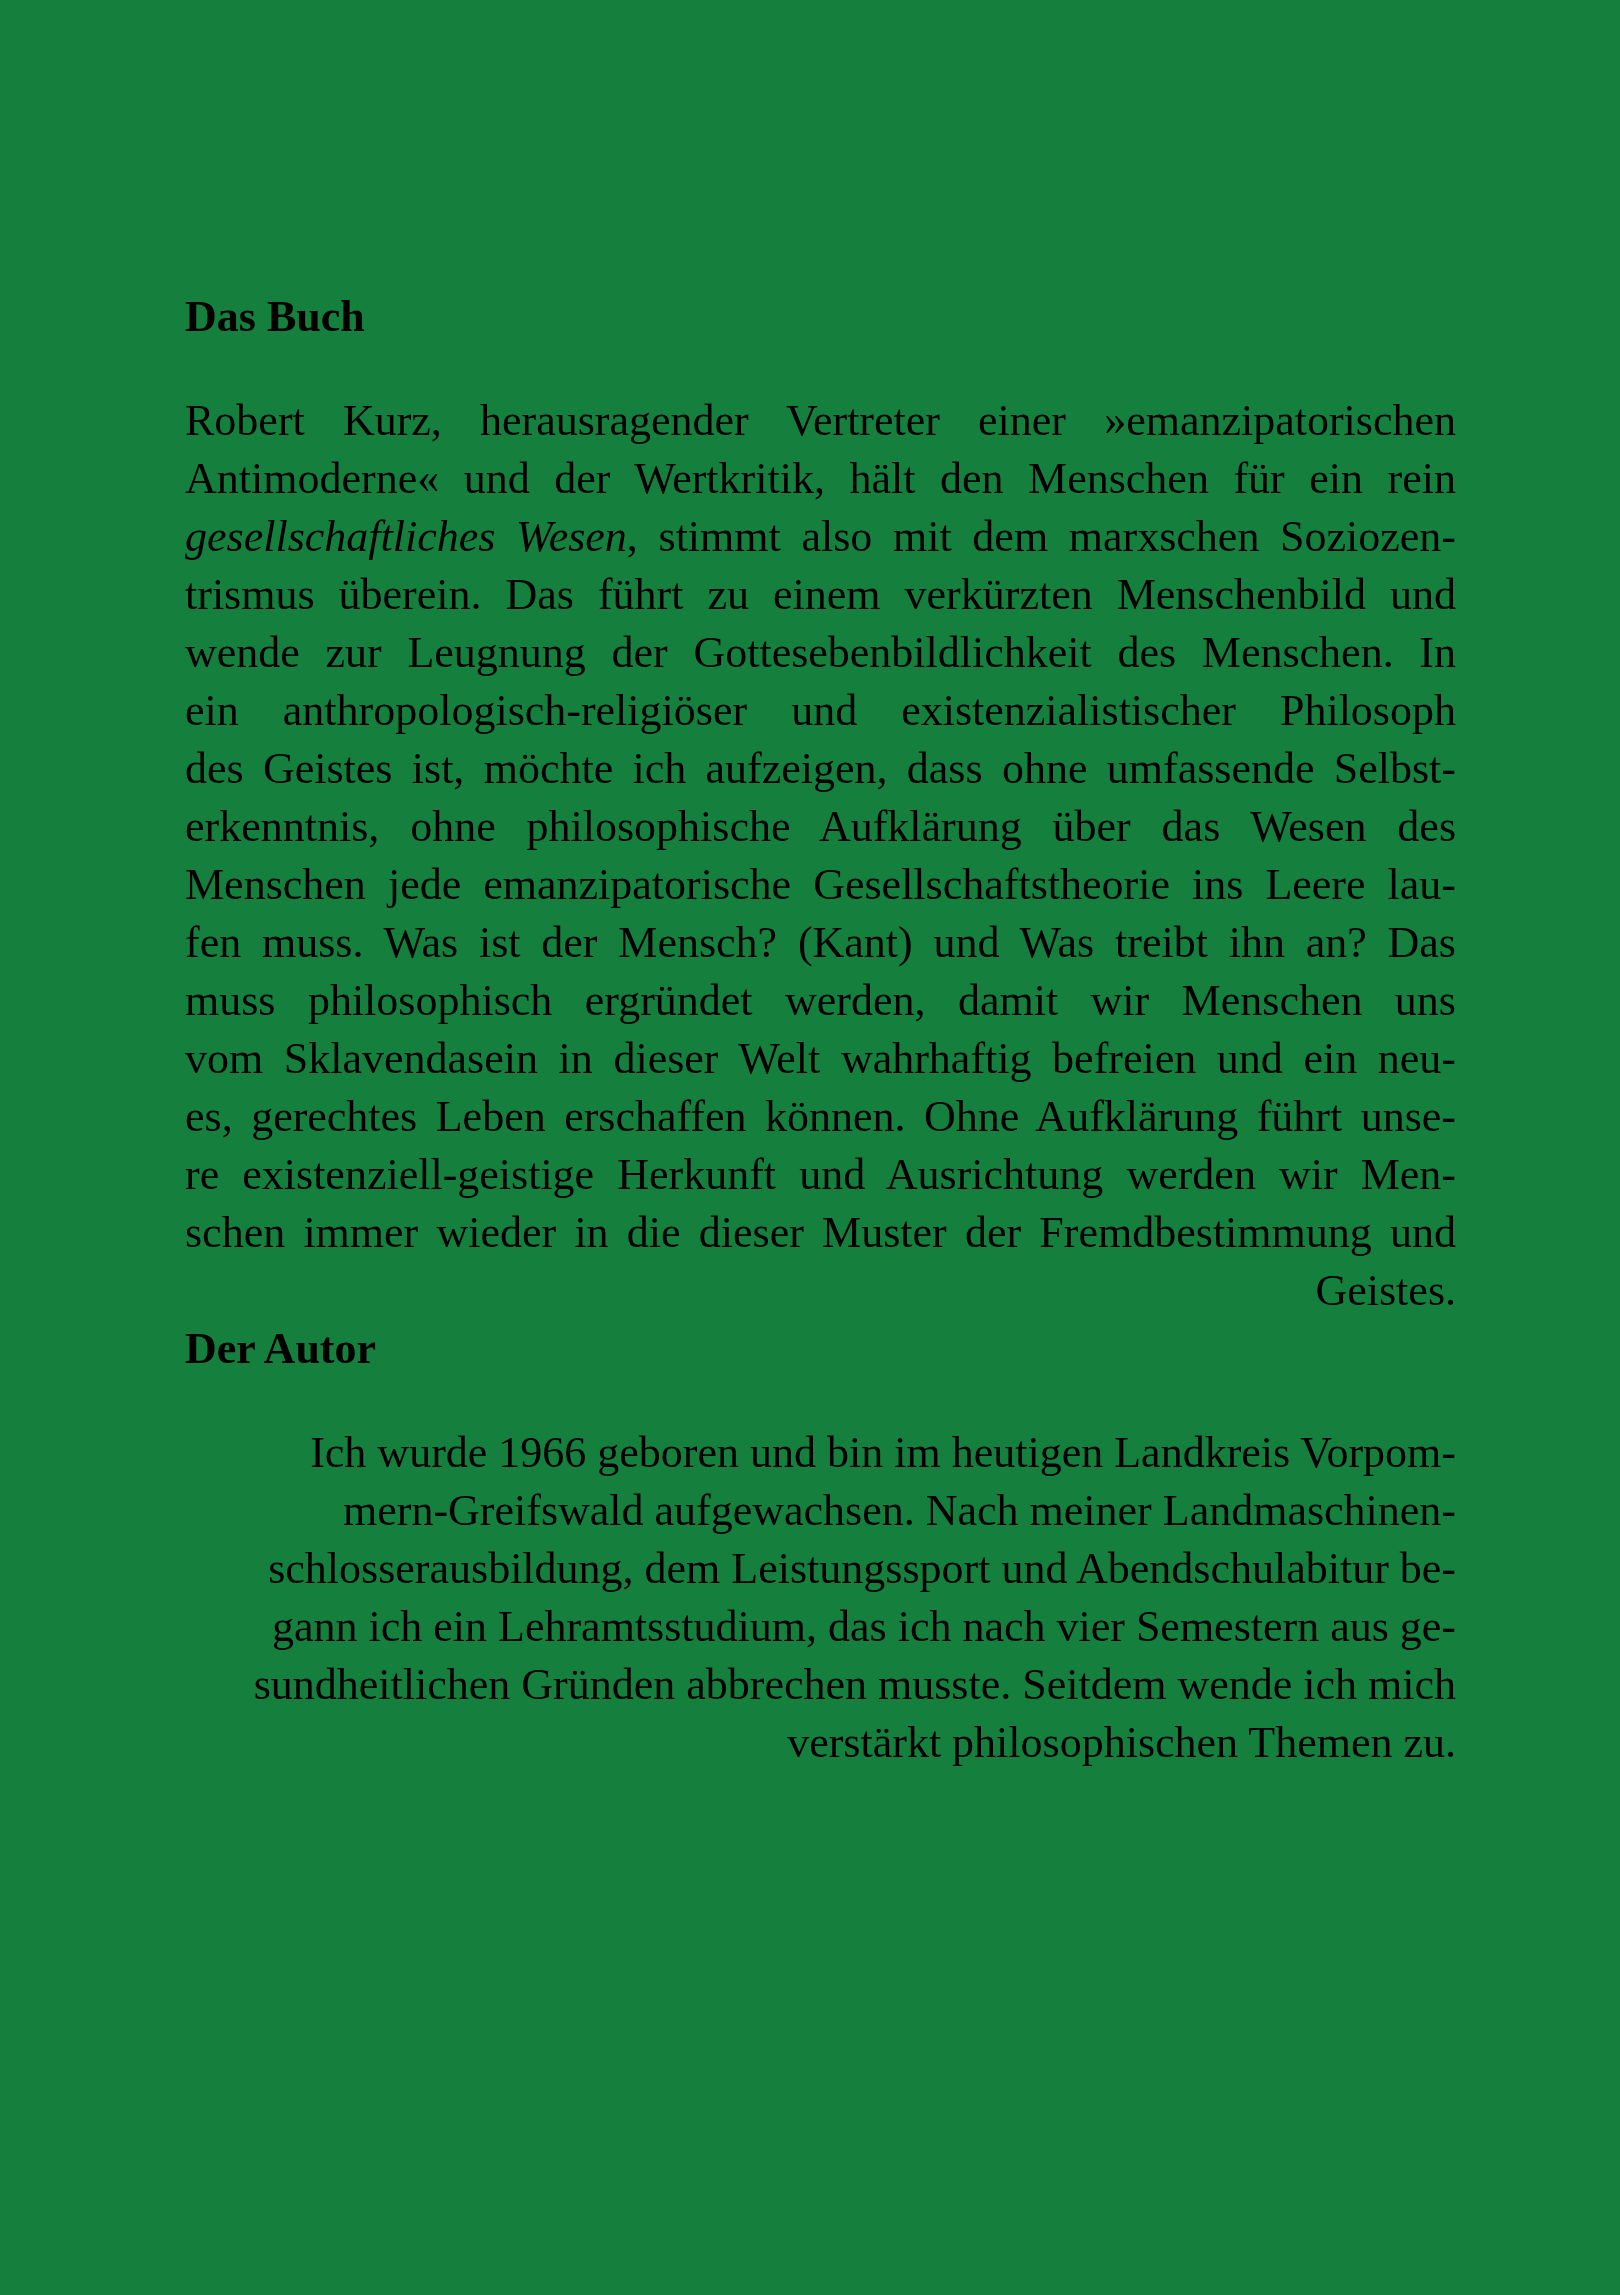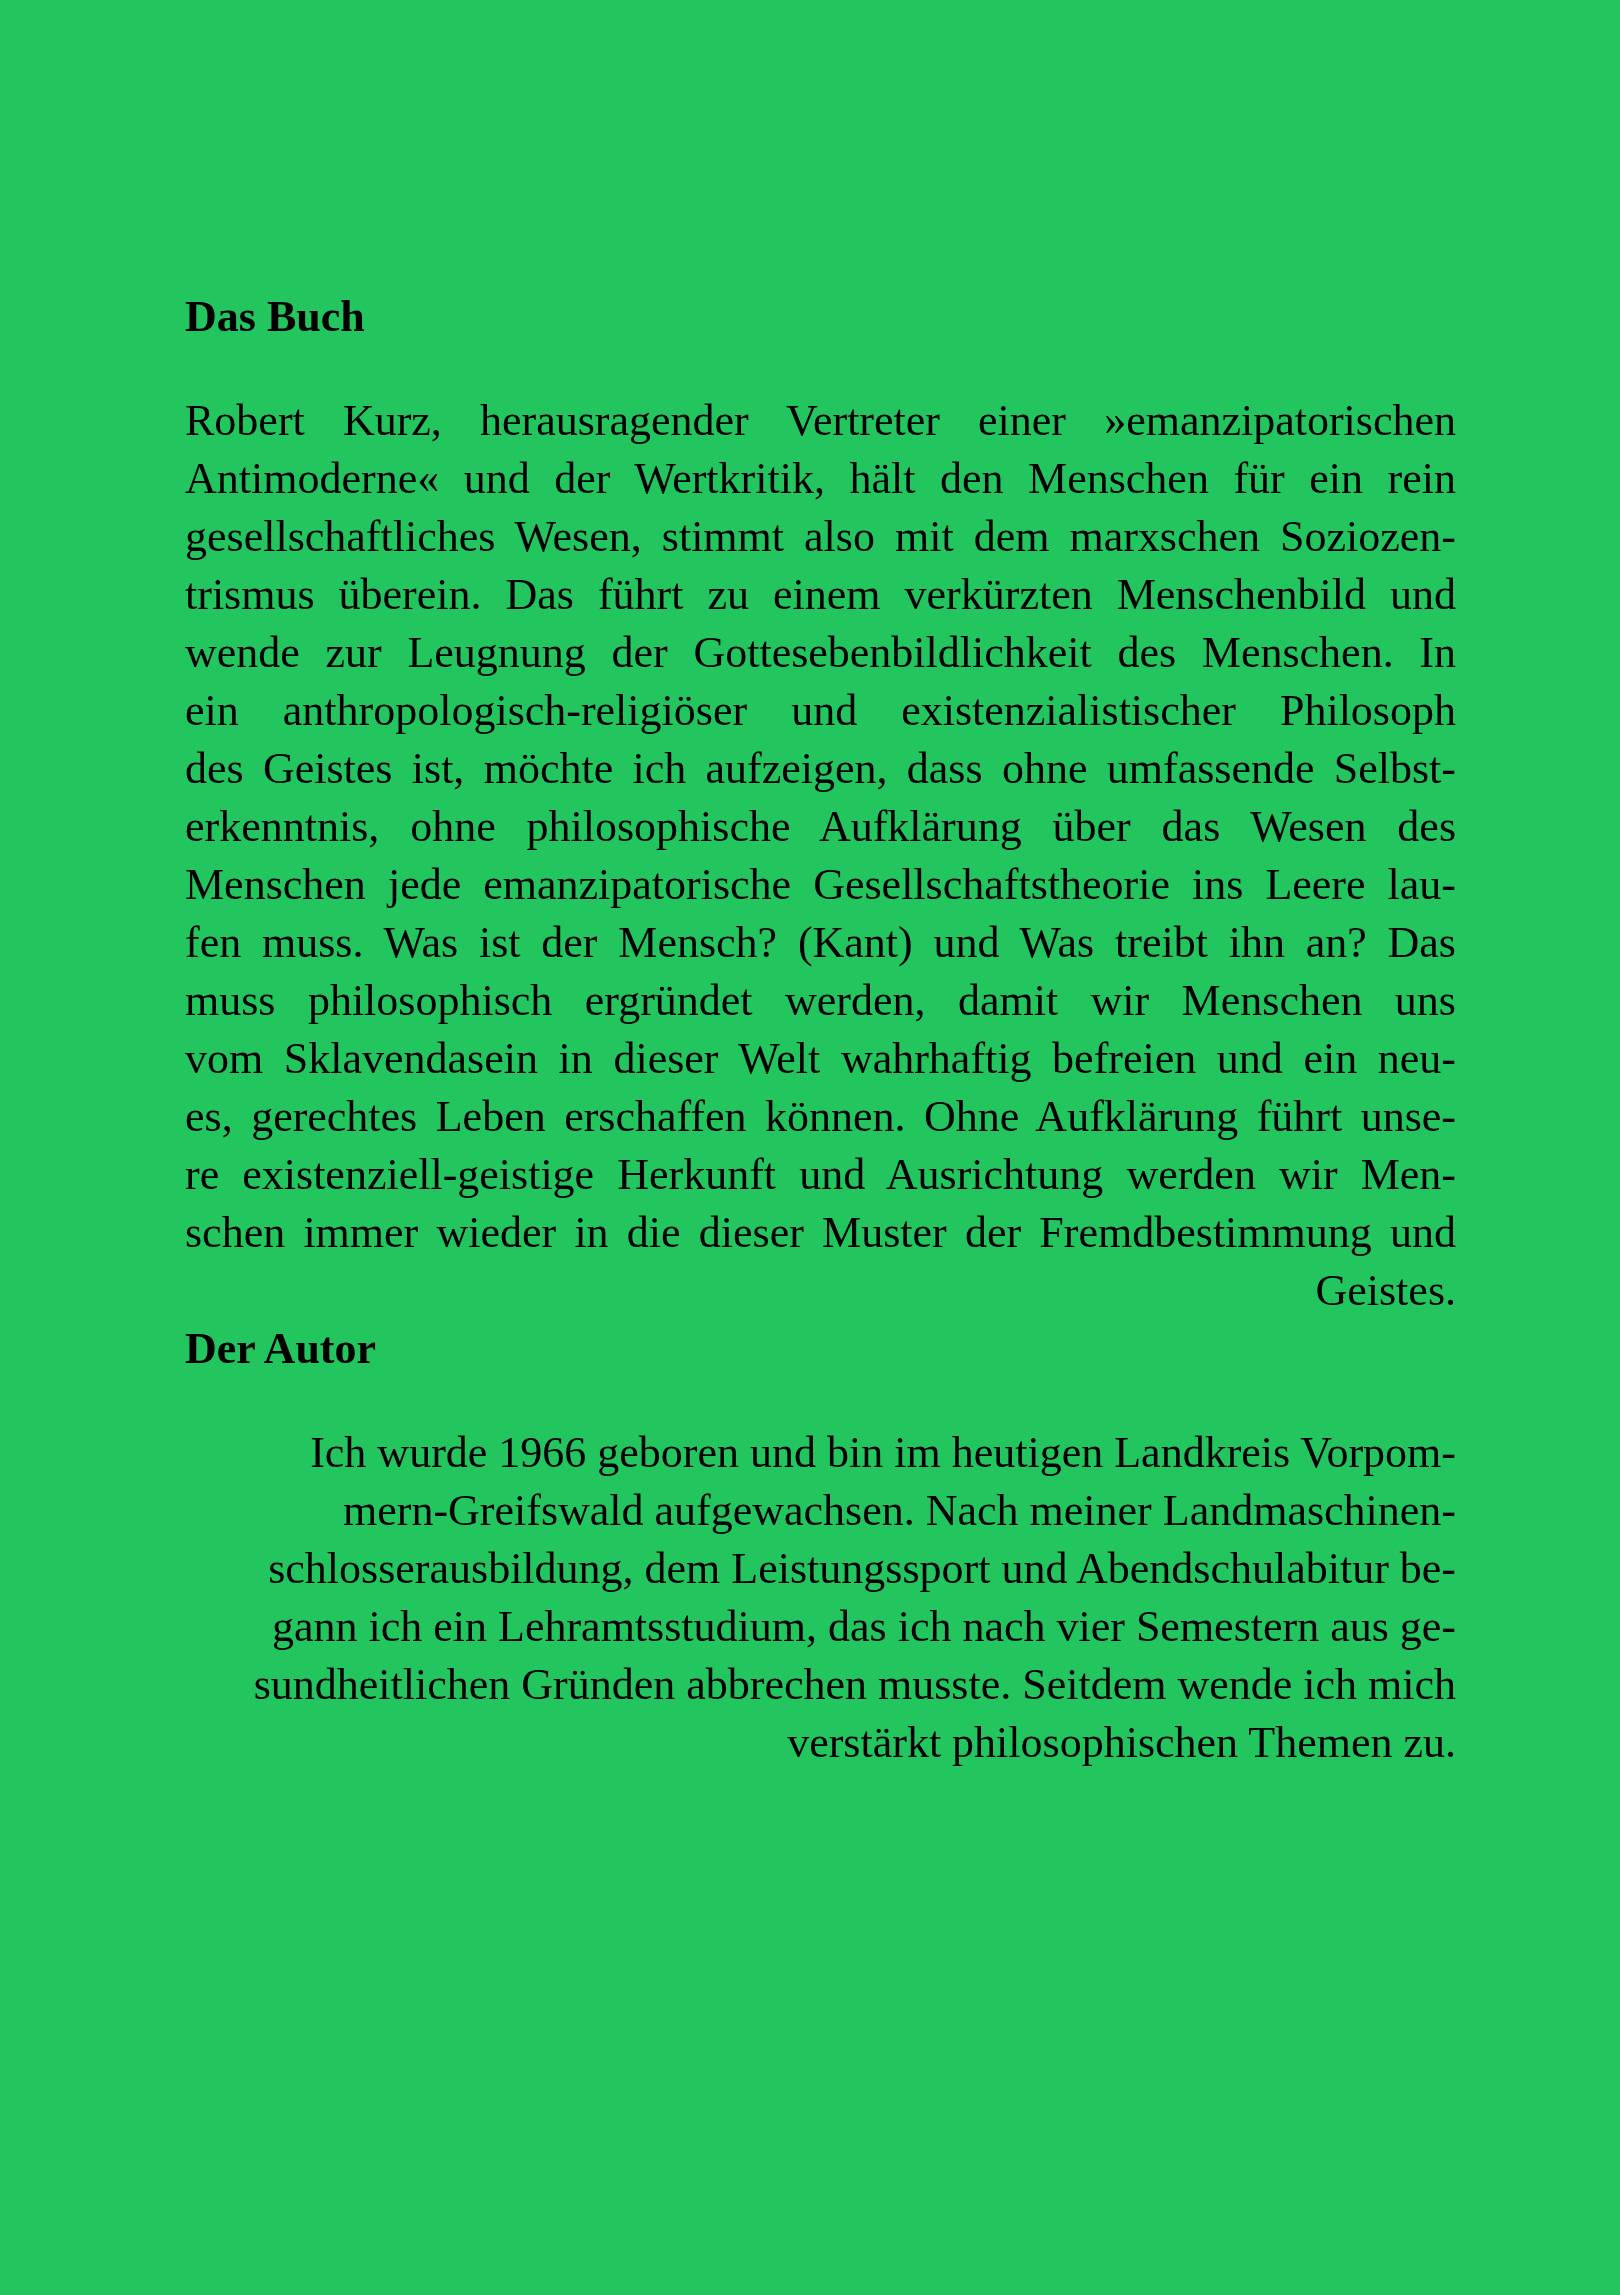--- a/index.html
+++ b/index.html
@@ -12,21 +12,21 @@
     height: 2295px;
     position: relative;
     font-family: "Liberation Serif", "DejaVu Serif", serif;
     color: #000000;
   }
   .page {
     position: absolute;
     left: 0; top: 0;
     width: 1620px;
     height: 2295px;
-    background: #22c55e;
+    background: #15803d;
     overflow: hidden;
   }
   .content {
     position: absolute;
     left: 185px;
     top: 288px;
     width: 1271px;
     font-size: 44px;
     line-height: 58px;
   }
@@ -48,20 +48,21 @@
   .line {
     text-align: right;
     white-space: normal;
   }
   
   .line.jl {
     text-align: justify;
     text-align-last: justify;
   }
   .italic {
+    font-style: italic;
   }
 </style>
 </head>
 <body>
 
 <div class="page">
   <main class="content">
 
     <section>
       <h2 class="heading">Das Buch</h2>

